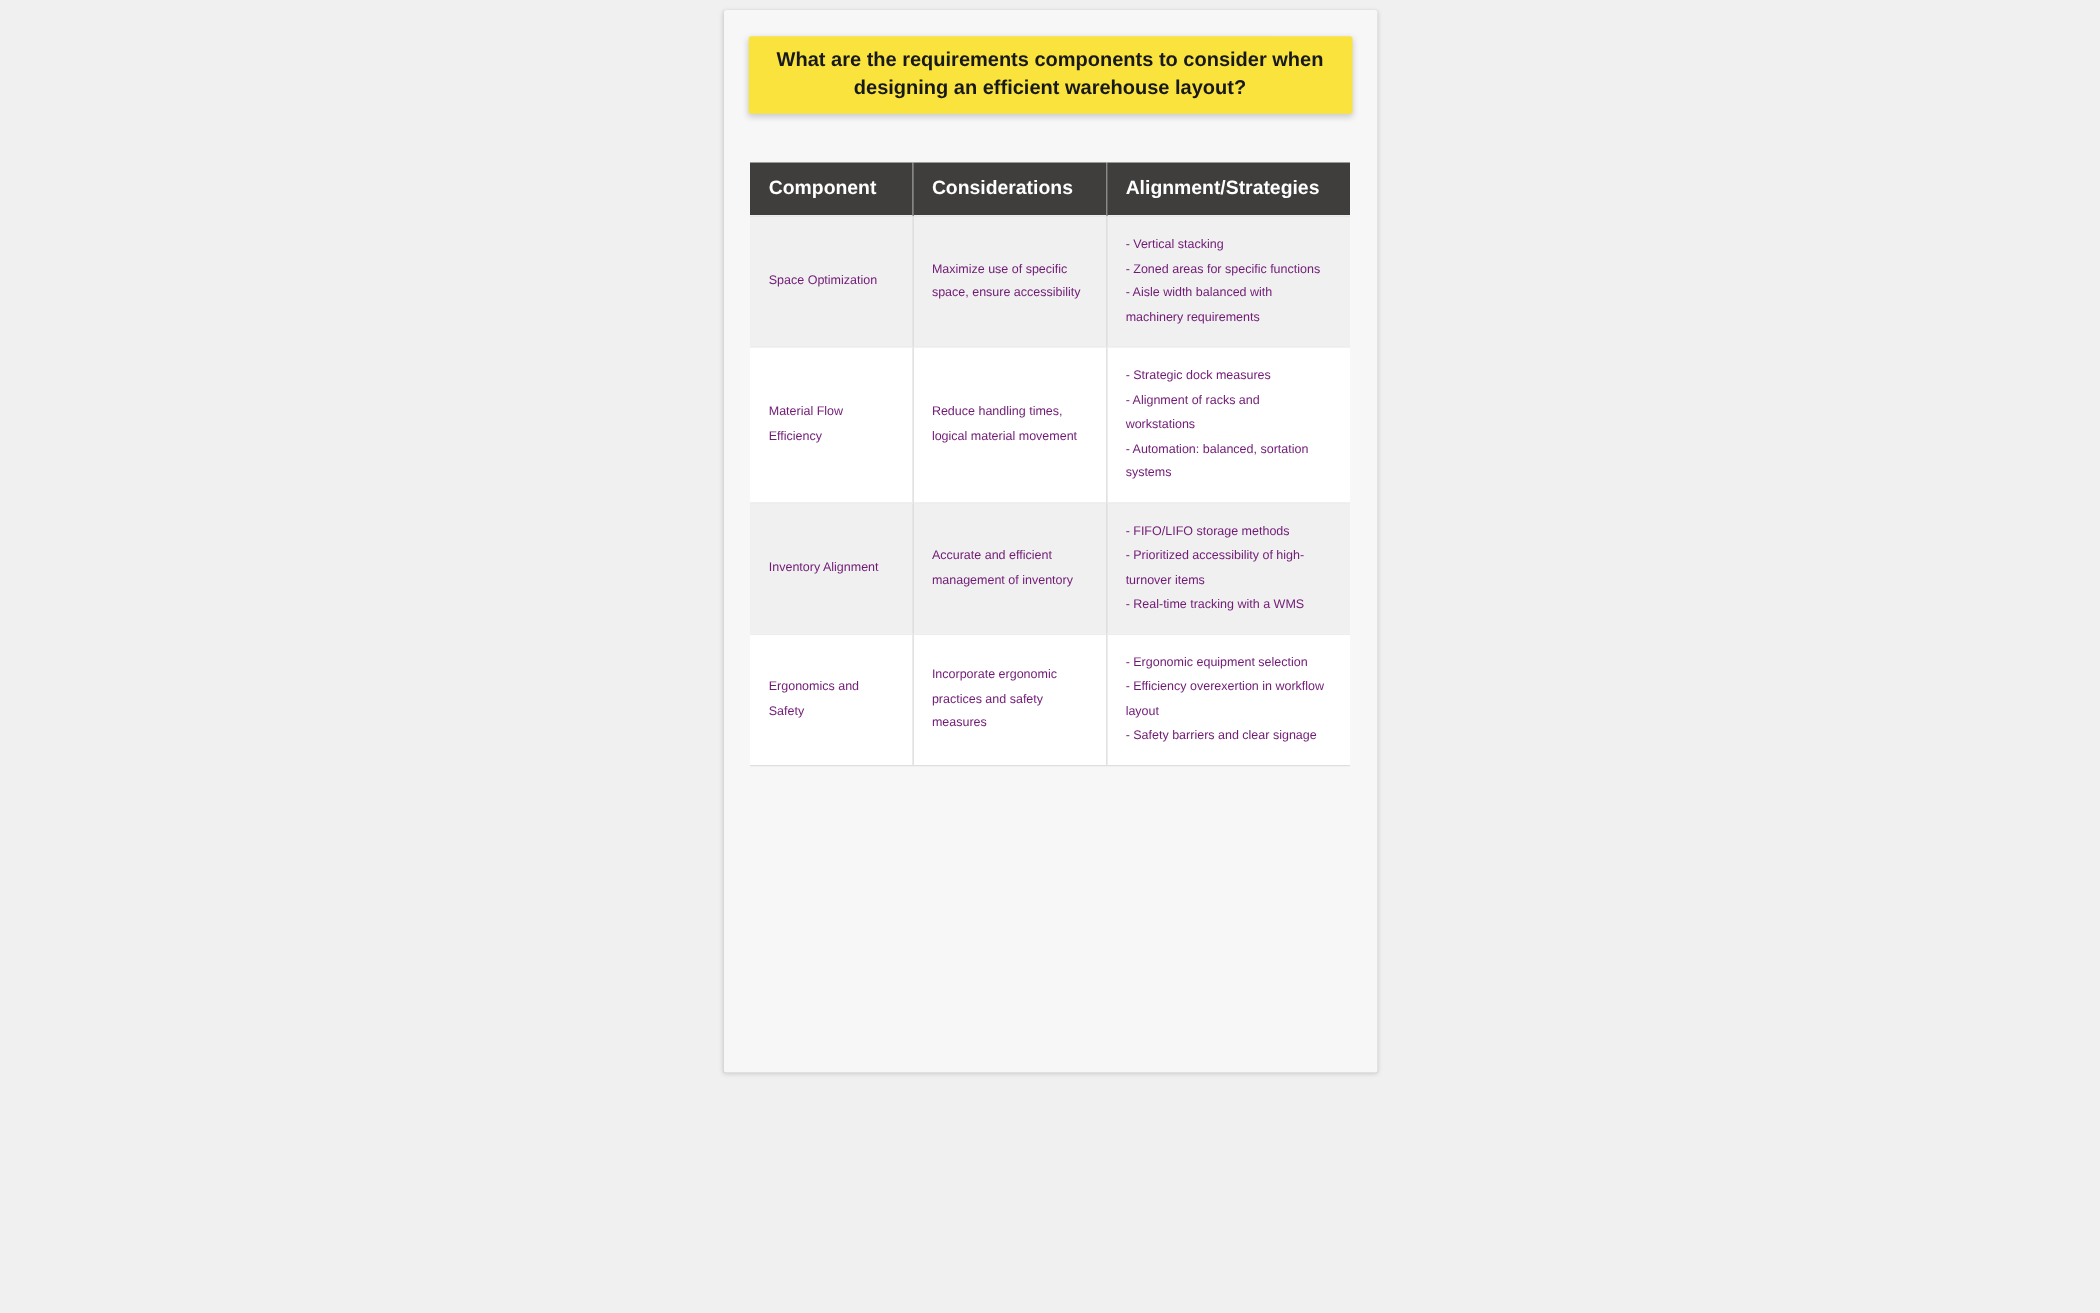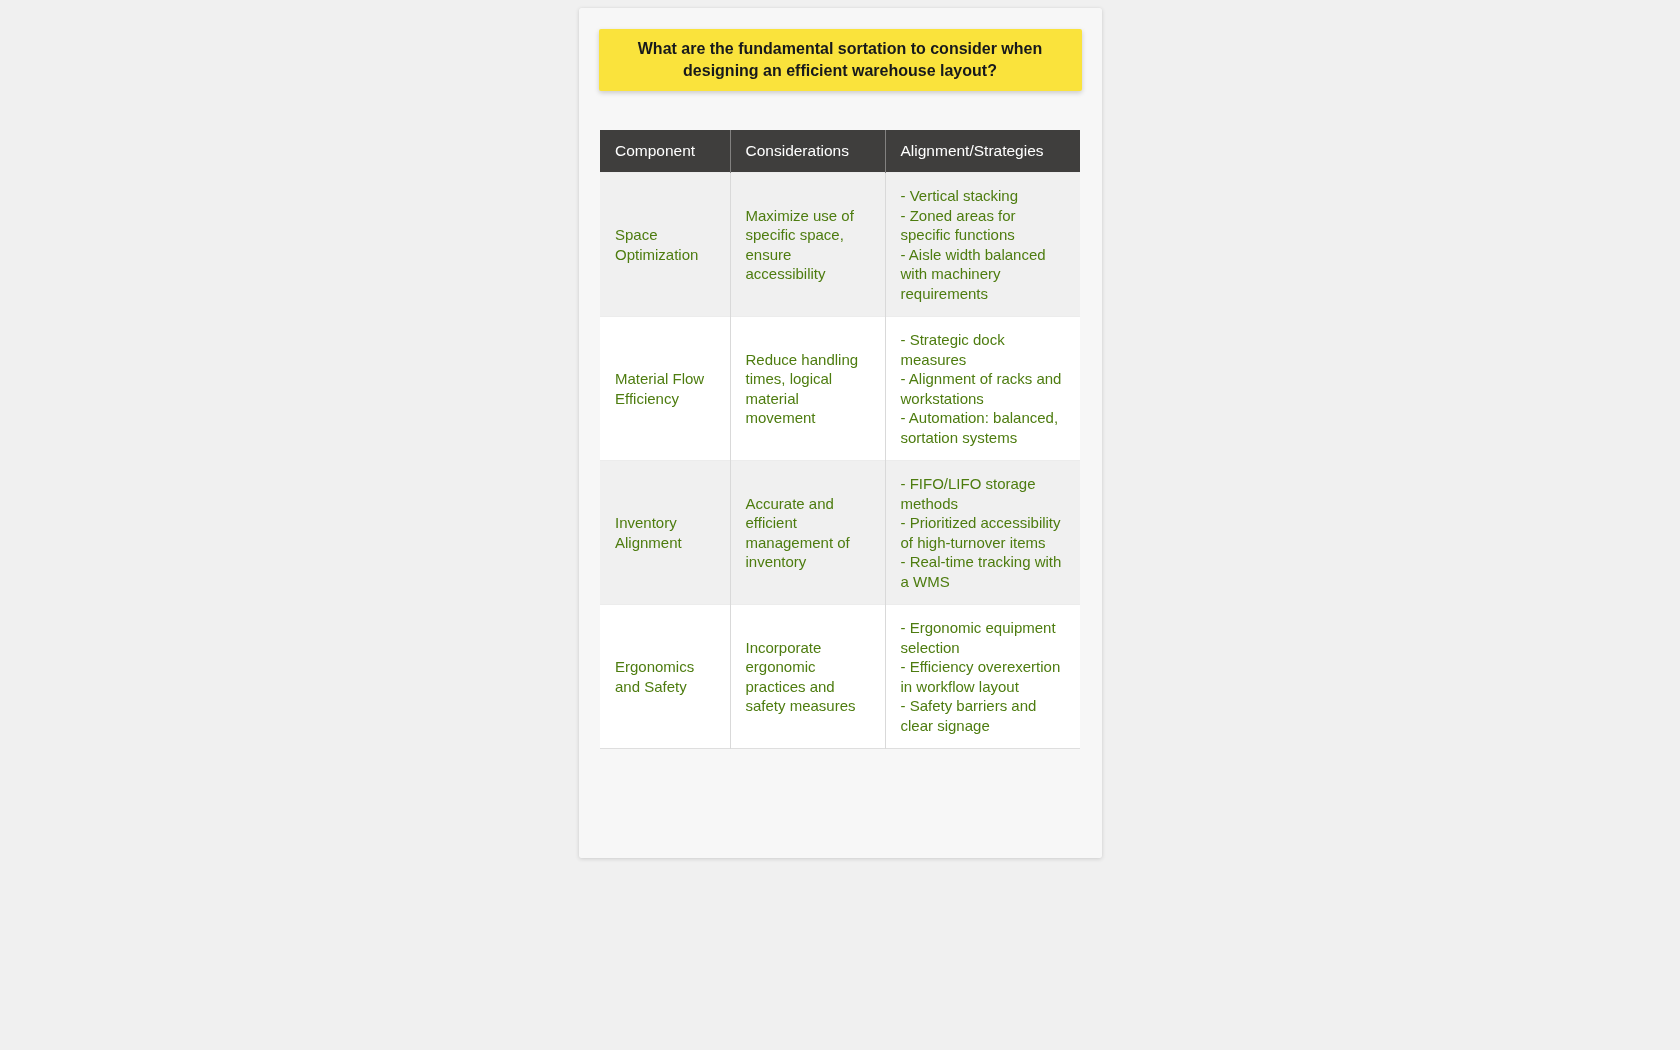--- a/index.html
+++ b/index.html
@@ -44,31 +44,31 @@
     width: 480px;
     border-bottom: 1px solid #dedede;
   }
   .components-table col.c1 { width: 130px; }
   .components-table col.c2 { width: 155px; }
   .components-table col.c3 { width: 195px; }
   .components-table th {
     background: #3f3e3d;
     color: #ffffff;
     font-size: 15.5px;
-    font-weight: normal;
+    font-weight: bold;
     text-align: left;
     padding: 12px 15px;
     border-left: 1px solid rgba(255,255,255,0.35);
   }
   .components-table th:first-child { border-left: none; }
   .components-table td {
     vertical-align: middle;
-    font-size: 15px;
+    font-size: 10px;
     line-height: 19.5px;
-    color: #4d7c0f;
+    color: #701a75;
     padding: 13px 15px;
     border-left: 1px solid #d9d9d9;
     border-top: 1px solid #ececec;
   }
   .components-table td:first-child { border-left: none; }
   .components-table tr.row-odd td  { background: #f0f0f0; }
   .components-table tr.row-even td { background: #ffffff; }
   .strategy-line { margin: 0; }
   .footer {
     margin-top: 20px;
@@ -76,21 +76,21 @@
     font-size: 15.5px;
     color: #8a8f96;
   }
 </style>
 </head>
 <body>
 
 <div class="card">
 
   <div class="question-banner">
-    <span class="q-text">What are the fundamental sortation to consider when designing an efficient warehouse layout?</span>
+    <span class="q-text">What are the requirements components to consider when designing an efficient warehouse layout?</span>
   </div>
 
   <div class="table-wrap">
     <table class="components-table">
       <colgroup>
           <col class="c1">
           <col class="c2">
           <col class="c3">
         </colgroup>
       <thead>

